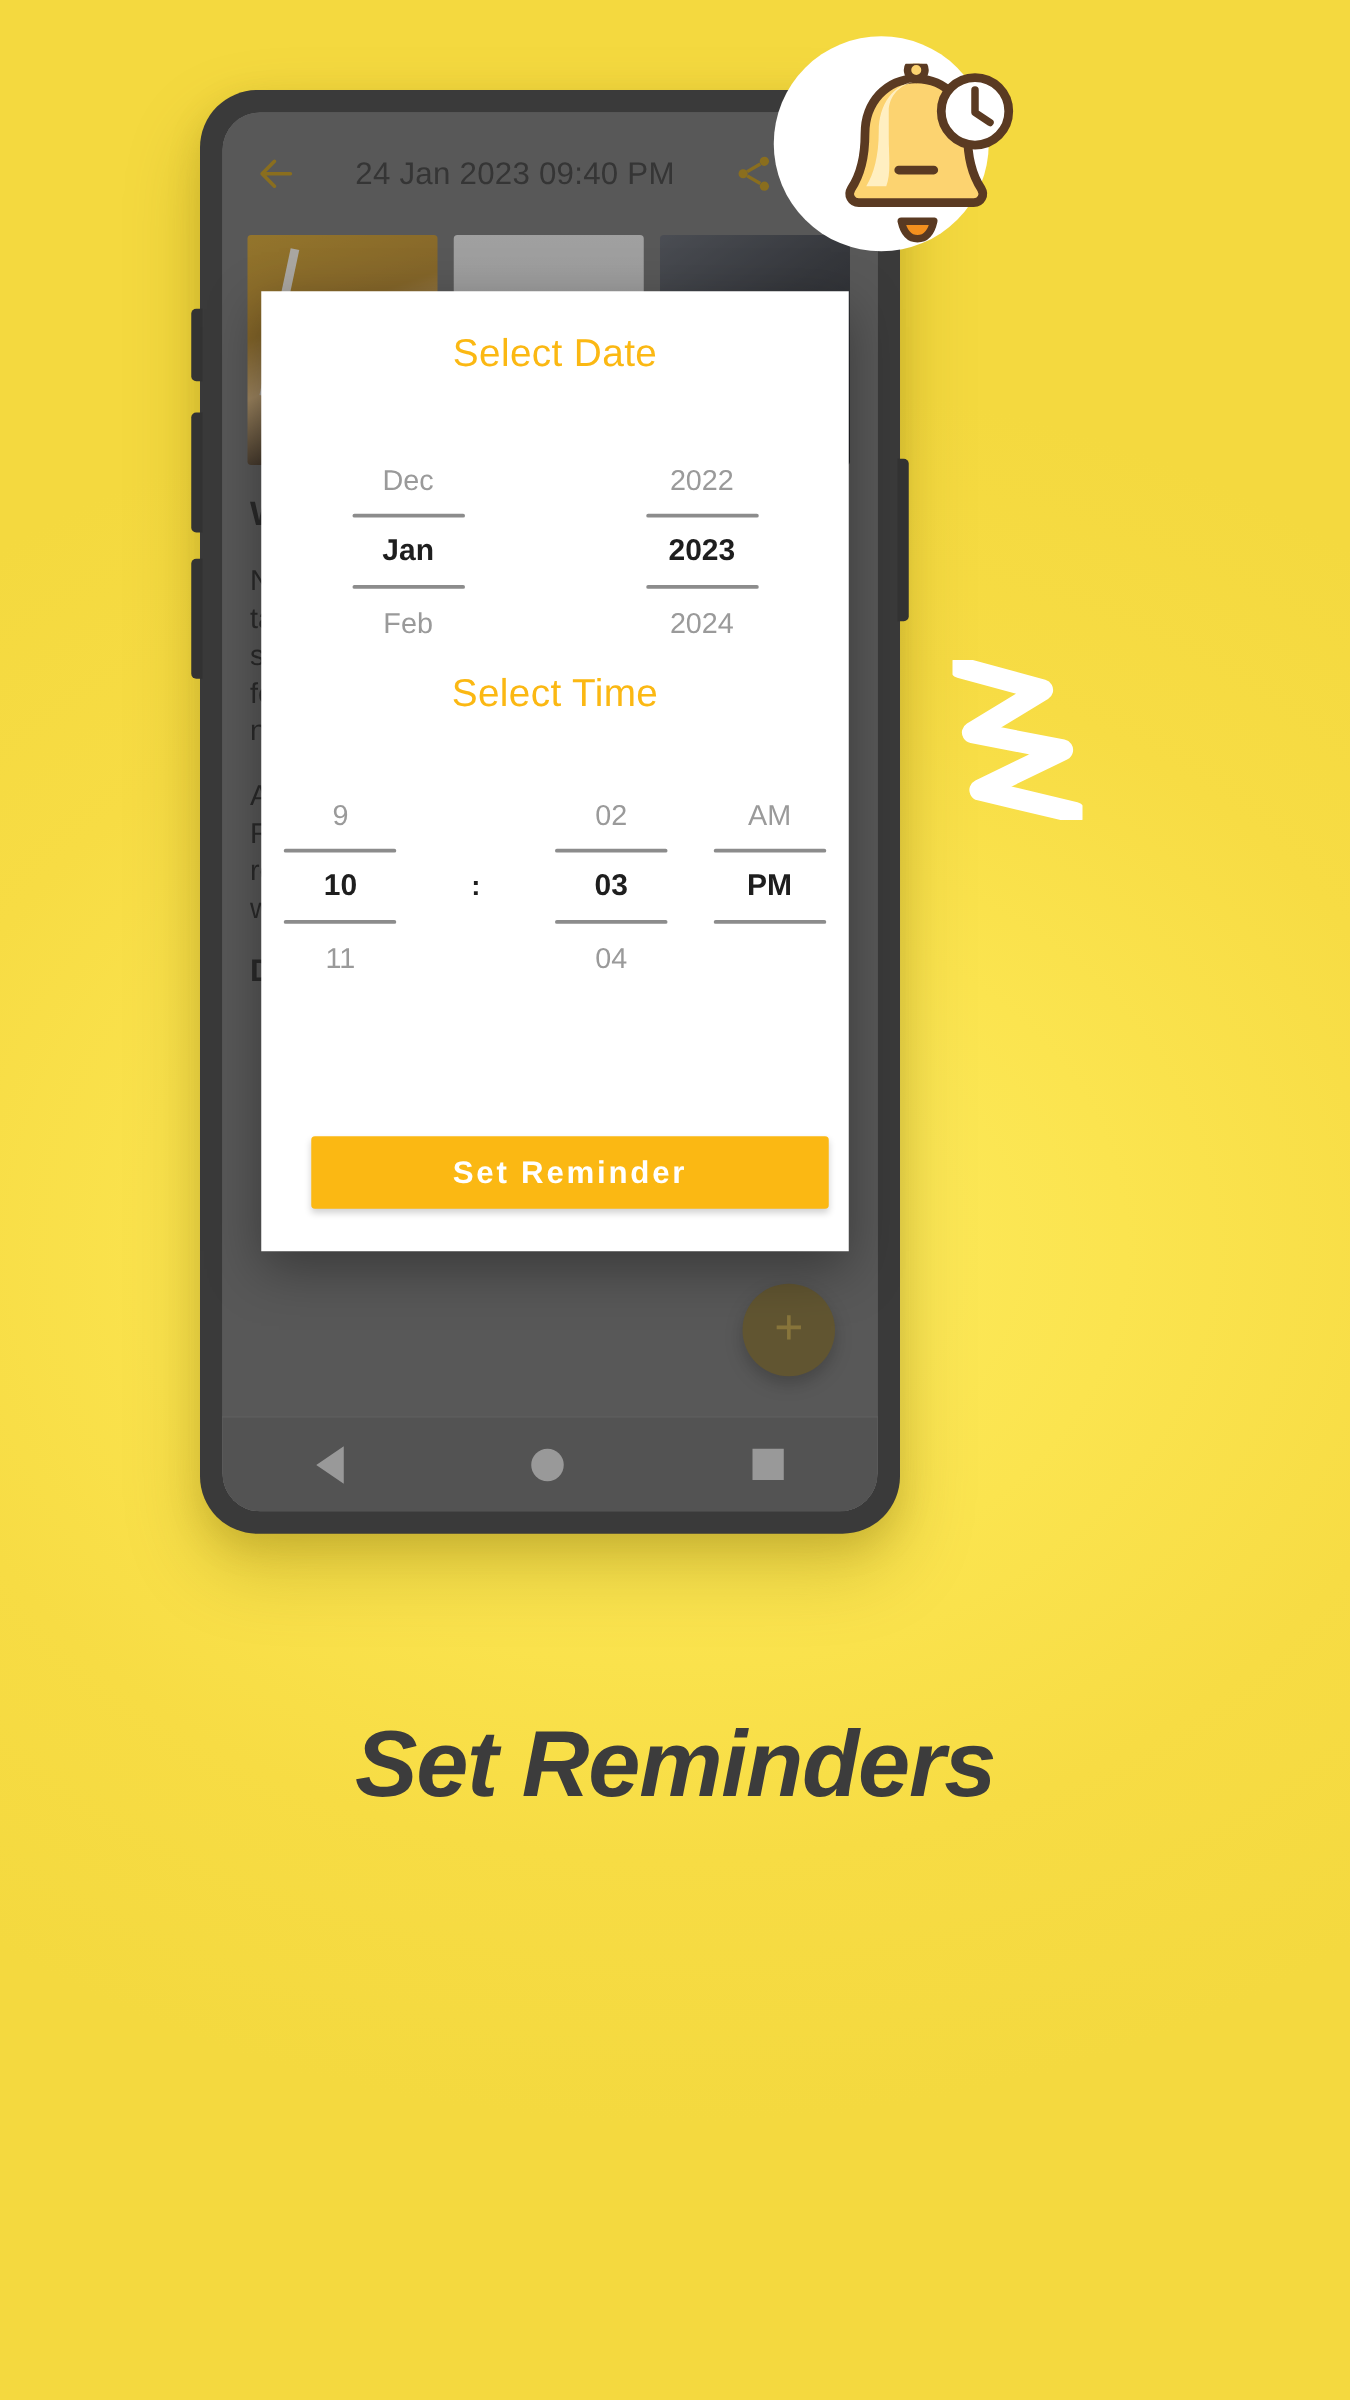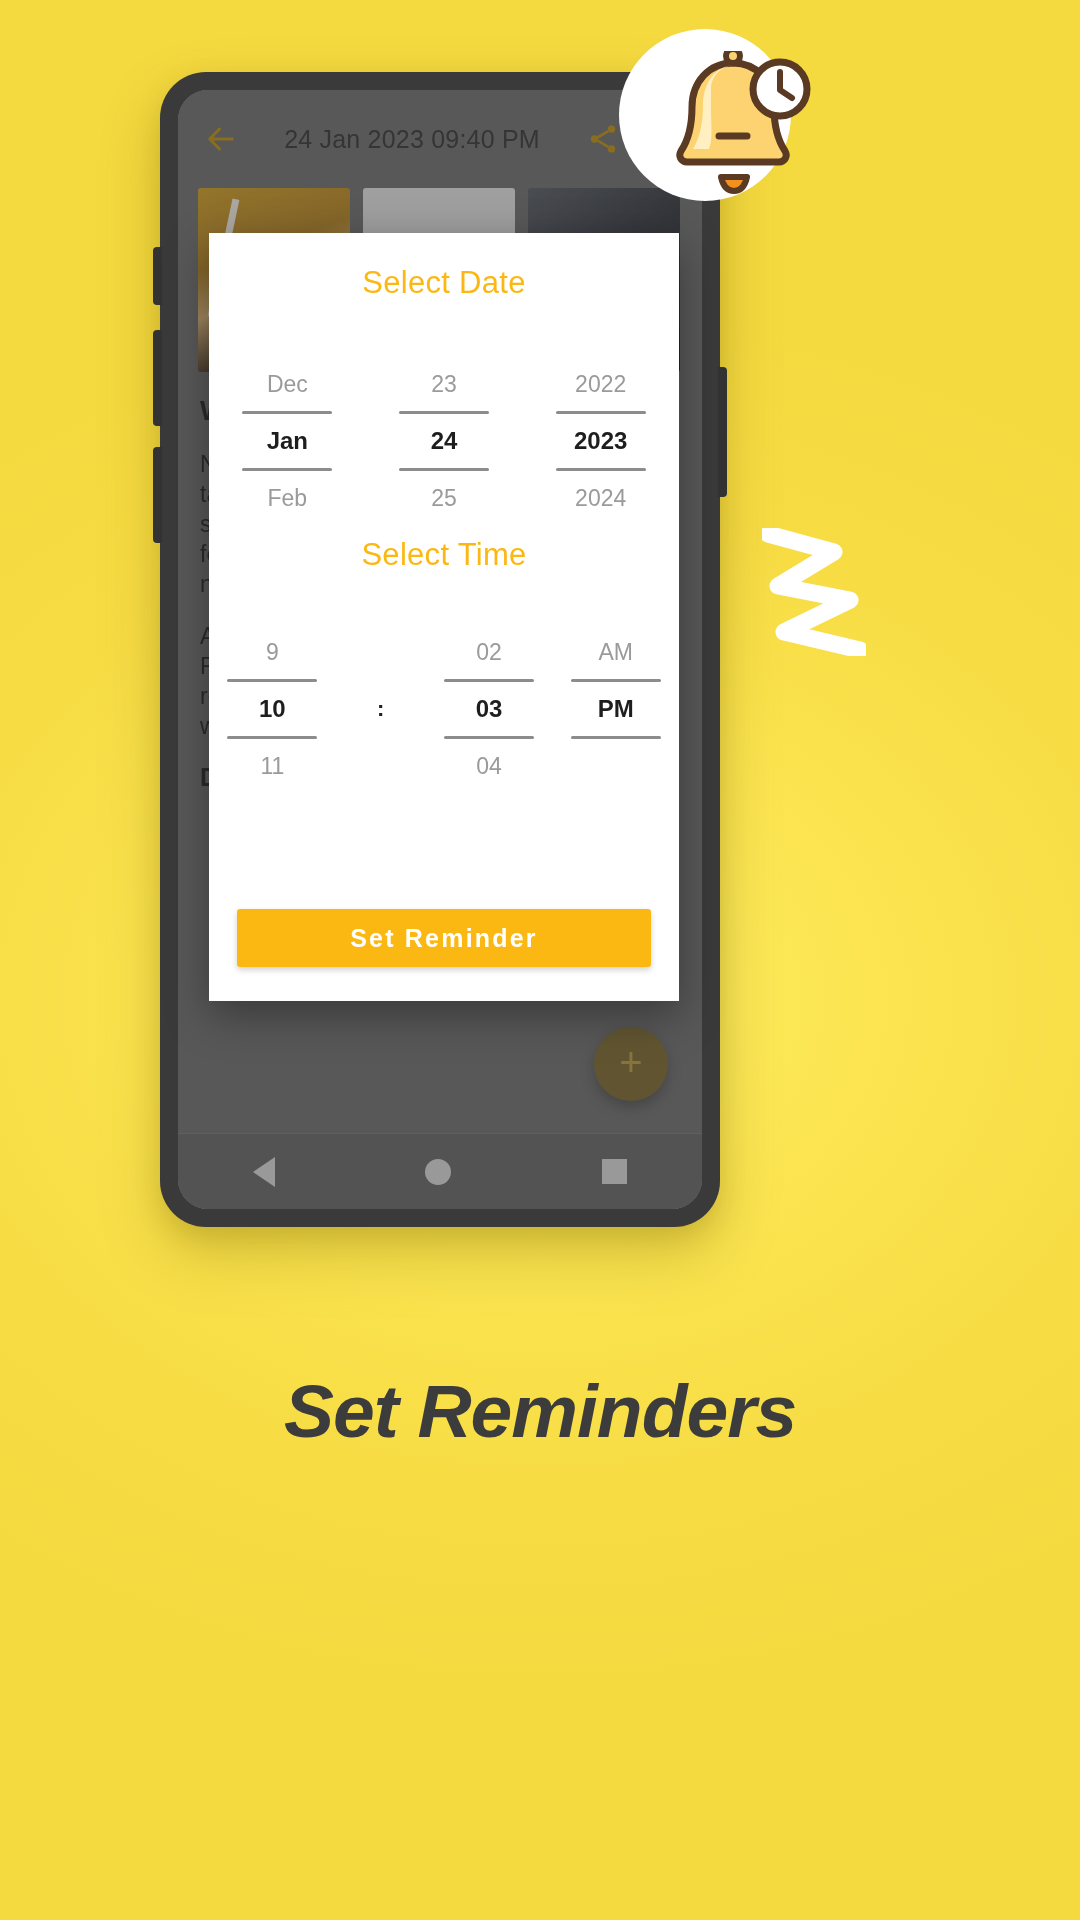--- a/index.html
+++ b/index.html
@@ -146,20 +146,21 @@
   #time-picker { margin-top:52px; }
 
   #btn-wrap { margin-top:auto; padding:0 28px 34px 28px; }
   #set-reminder-button {
     display:block; width:100%; height:58px;
     background:#fbb813; border:none; border-radius:3px;
     color:#ffffff; font-size:25px; font-weight:bold;
     letter-spacing:2.2px;
     box-shadow:0 3px 6px rgba(0,0,0,.18);
     cursor:pointer;
+    margin-left:12px;
   }
 
   
   #bell-badge {
     position:absolute; left:619px; top:29px;
     width:192px; height:172px;
   }
   #bell-circle {
     position:absolute; left:0; top:0; width:172px; height:172px;
     background:#ffffff; border-radius:50%;
@@ -257,27 +258,20 @@
 
     <div id="date-picker" class="picker">
       <div class="pcol">
         <div class="pv">Dec</div>
         <div class="rule"></div>
         <div class="pv sel">Jan</div>
         <div class="rule"></div>
         <div class="pv">Feb</div>
       </div>
       <div class="pcol">
-        <div class="pv">23</div>
-        <div class="rule"></div>
-        <div class="pv sel">24</div>
-        <div class="rule"></div>
-        <div class="pv">25</div>
-      </div>
-      <div class="pcol">
         <div class="pv">2022</div>
         <div class="rule"></div>
         <div class="pv sel">2023</div>
         <div class="rule"></div>
         <div class="pv">2024</div>
       </div>
     </div>
 
     <div id="time-title" class="dlg-title">Select Time</div>
 

